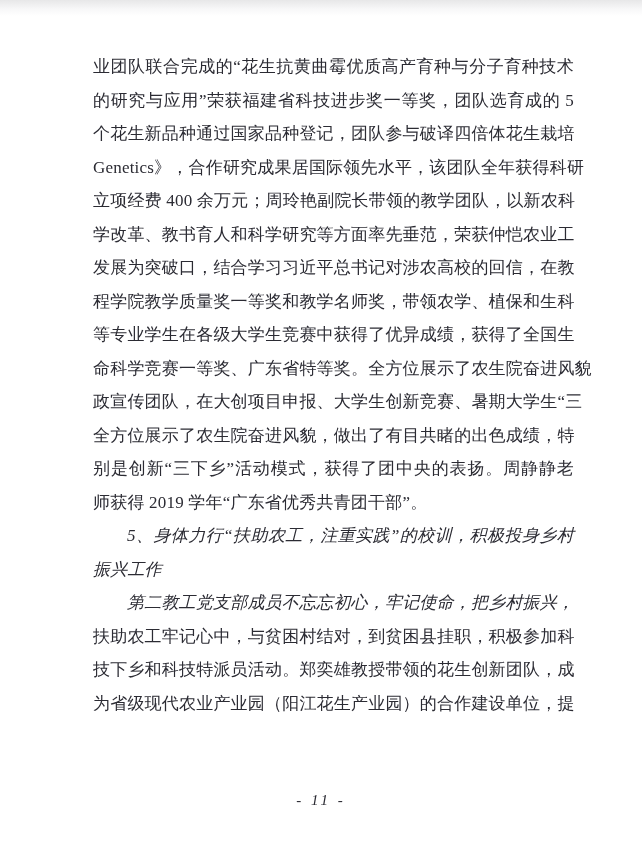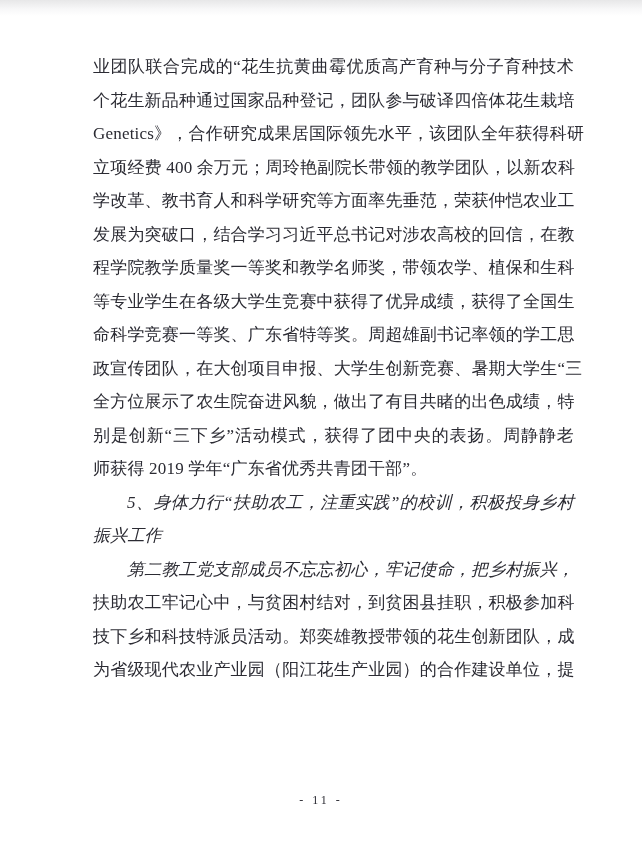--- a/index.html
+++ b/index.html
@@ -49,44 +49,46 @@
   .line.heading {
     font-style: italic;
     font-weight: 500;
   }
   .footer {
     position: absolute;
     top: 788px;
     left: 0;
     width: 100%;
     text-align: center;
-    font-size: 12px;
+    font-size: 15px;
     line-height: 24px;
     color: #2b2b33;
+    font-style: italic;
   }
   .footer span {
     letter-spacing: 3px;
   }
 </style>
 </head>
 <body>
 
 <div class="page">
   <div class="top-shade"></div>
 
   <main class="text-block">
       <div class="line j">业团队联合完成的“花生抗黄曲霉优质高产育种与分子育种技术</div>
+      <div class="line j">的研究与应用”荣获福建省科技进步奖一等奖，团队选育成的 5</div>
       <div class="line j">个花生新品种通过国家品种登记，团队参与破译四倍体花生栽培</div>
       <div class="line j">Genetics》，合作研究成果居国际领先水平，该团队全年获得科研</div>
       <div class="line j">立项经费 400 余万元；周玲艳副院长带领的教学团队，以新农科</div>
       <div class="line j">学改革、教书育人和科学研究等方面率先垂范，荣获仲恺农业工</div>
       <div class="line j">发展为突破口，结合学习习近平总书记对涉农高校的回信，在教</div>
       <div class="line j">程学院教学质量奖一等奖和教学名师奖，带领农学、植保和生科</div>
       <div class="line j">等专业学生在各级大学生竞赛中获得了优异成绩，获得了全国生</div>
-      <div class="line j">命科学竞赛一等奖、广东省特等奖。周超雄副书记率领的学工思</div>
+      <div class="line j">命科学竞赛一等奖、广东省特等奖。全方位展示了农生院奋进风貌</div>
       <div class="line j">政宣传团队，在大创项目申报、大学生创新竞赛、暑期大学生“三</div>
       <div class="line j">全方位展示了农生院奋进风貌，做出了有目共睹的出色成绩，特</div>
       <div class="line j">别是创新“三下乡”活动模式，获得了团中央的表扬。周静静老</div>
       <div class="line">师获得 2019 学年“广东省优秀共青团干部”。</div>
       <div class="line j ind heading">5、身体力行“扶助农工，注重实践”的校训，积极投身乡村</div>
       <div class="line heading">振兴工作</div>
       <div class="line j ind">第二教工党支部成员不忘忘初心，牢记使命，把乡村振兴，</div>
       <div class="line j">扶助农工牢记心中，与贫困村结对，到贫困县挂职，积极参加科</div>
       <div class="line j">技下乡和科技特派员活动。郑奕雄教授带领的花生创新团队，成</div>
       <div class="line j">为省级现代农业产业园（阳江花生产业园）的合作建设单位，提</div>

